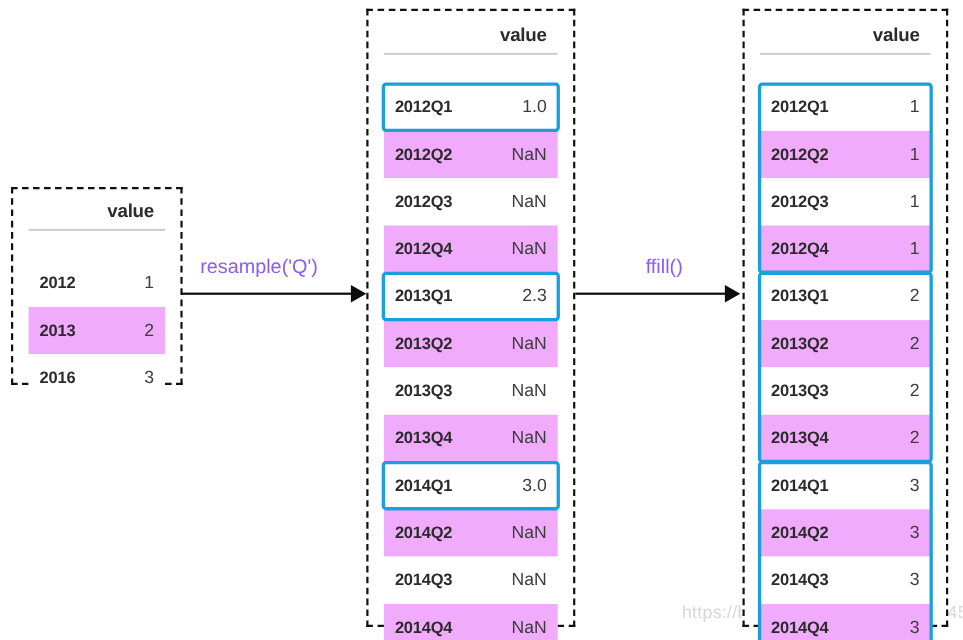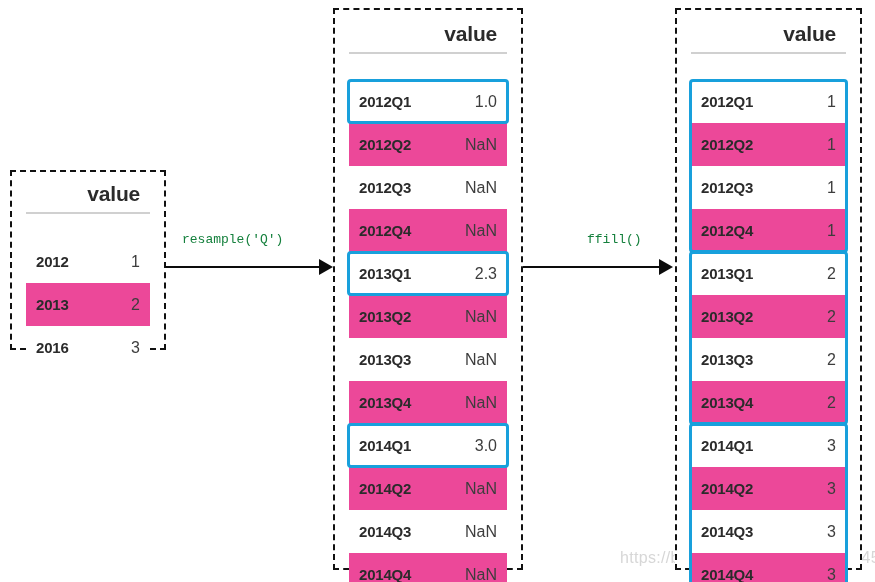--- a/index.html
+++ b/index.html
@@ -25,40 +25,40 @@
 
   
   .tbl{
     position:absolute;
     left:14px;right:14px;top:12px;
     box-sizing:border-box;
   }
   .thead{
     text-align:right;
     font-weight:bold;
-    font-size:21px;
+    font-size:17px;
     color:#2b2b2b;
     padding:0 10px 6px 0;
     letter-spacing:-0.2px;
   }
   .hrule{
     height:2px;background:#d0d0d0;margin:0 0 1px 0;
   }
   .rows{position:relative;margin-top:26px;}
   .row{
     display:flex;
     align-items:center;
     justify-content:space-between;
     height:43px;
     box-sizing:border-box;
     padding:0 10px 0 10px;
     background:#ffffff;
     position:relative;
   }
-  .row.alt{background:#ec4899;}
+  .row.alt{background:#f0abfc;}
   .rlabel{
     font-weight:bold;
     font-size:15px;
     color:#2b2b2b;
     letter-spacing:-0.2px;
     white-space:nowrap;
   }
   .rval{
     font-size:16px;
     color:#3d3d3d;
@@ -85,23 +85,23 @@
   }
   .arrow .head{
     position:absolute;top:2px;
     width:0;height:0;
     border-top:8px solid transparent;
     border-bottom:8px solid transparent;
     border-left:14px solid #0c0c0c;
   }
   .arrow-label{
     position:absolute;
-    font-family:Liberation Mono, monospace;
-    font-size:13px;
-    color:#15803d;
+    font-family:Liberation Sans, sans-serif;
+    font-size:18px;
+    color:#8b5cf6;
     white-space:nowrap;
   }
 
   
   .watermark{
     position:absolute;
     left:620px;top:549px;
     font-family:"Liberation Sans",sans-serif;
     font-size:16px;
     color:#d7d7d7;

